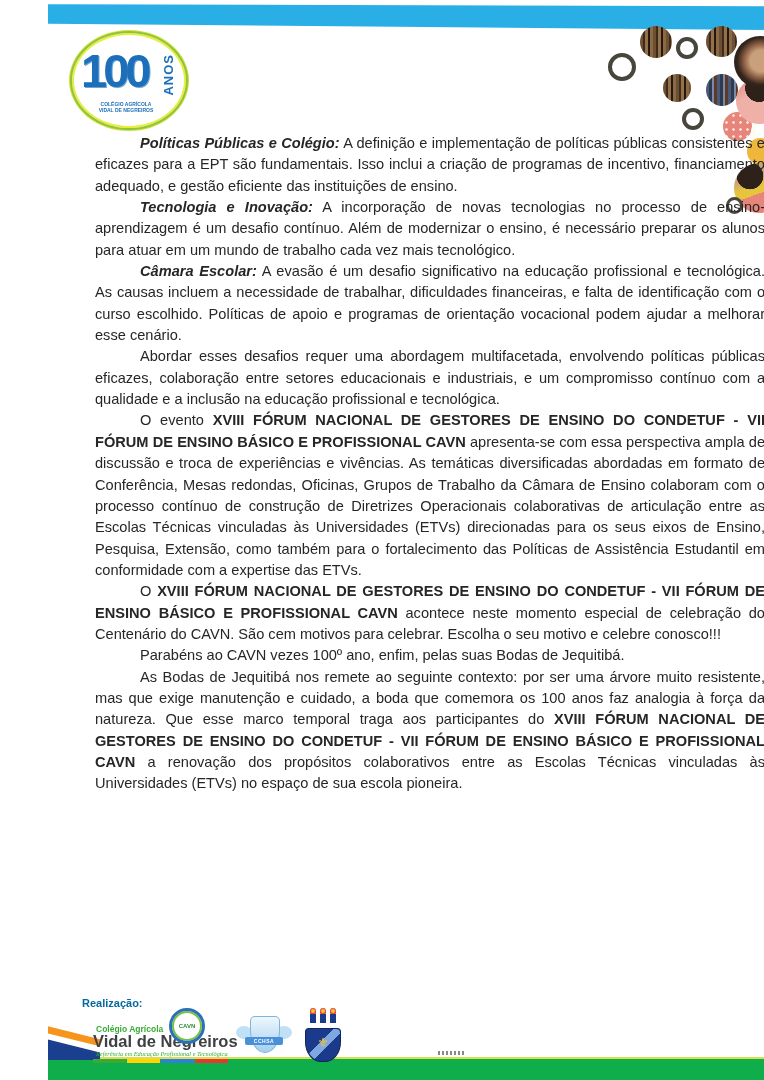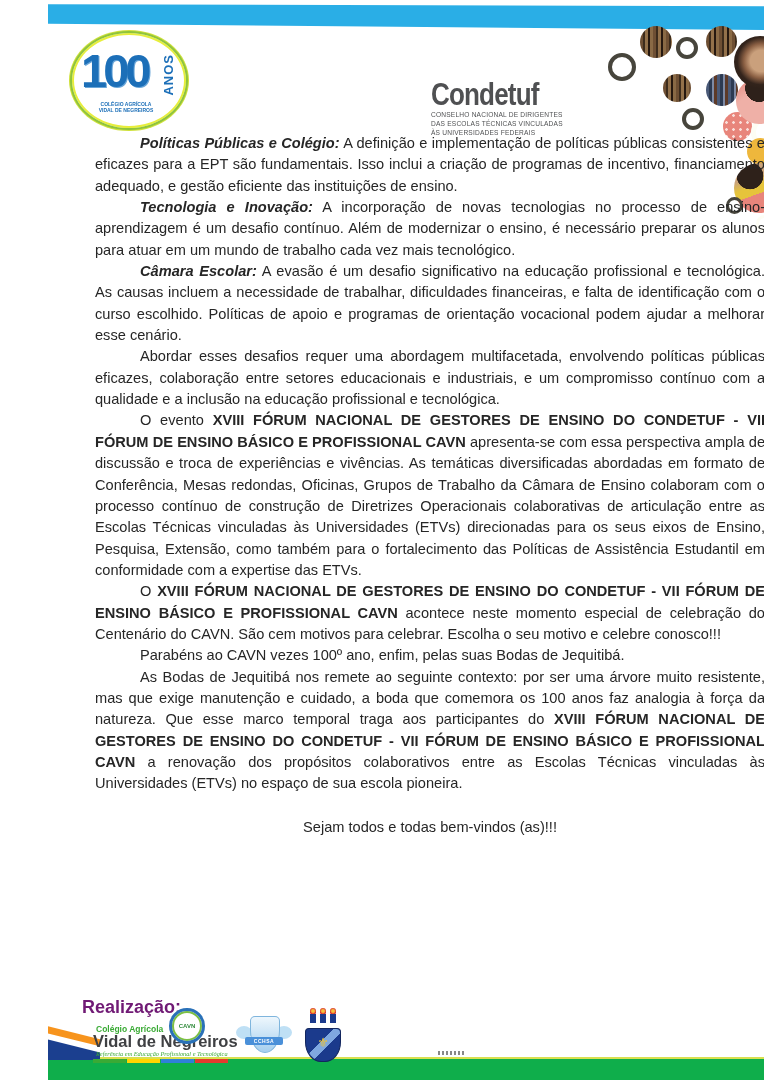--- a/index.html
+++ b/index.html
@@ -49,21 +49,21 @@
   .content{position:absolute;left:47px;top:133px;width:670px;z-index:5;
            font-size:14.6px;line-height:21.35px;text-align:justify;}
   .para{margin:0;text-indent:45px;}
   .bi{font-weight:700;font-style:italic;}
   .b{font-weight:700;}
   .i{}
   .closing{margin:22px 0 0 0;text-align:center;text-indent:0;}
   .closing2{margin-top:24px;}
 
   
-  .realizacao{position:absolute;left:34px;top:997px;font-size:18px;font-weight:700;color:#701a75;}
+  .realizacao{position:absolute;left:34px;top:997px;font-size:11px;font-weight:700;color:#0369a1;}
   .vidal{position:absolute;left:45px;top:1024px;width:135px;z-index:6;}
   .vidal .l1{font-size:8.5px;font-weight:700;color:#3aaa35;margin-left:3px;}
   .vidal .l2{font-size:16.5px;font-weight:800;color:#3f4043;line-height:15px;white-space:nowrap;}
   .vidal .tag{font-family:"Liberation Serif",serif;font-size:6.3px;font-style:italic;color:#3aaa35;margin:1px 0 0 3px;white-space:nowrap;}
   .vidal .stripe{display:flex;margin-top:2px;height:4px;gap:1px;}
   .vidal .stripe span{flex:1;}
   .cavn{position:absolute;left:121px;top:1008px;width:30px;height:30px;border-radius:50%;
         border:3px solid #2a71b8;box-shadow:inset 0 0 0 2px #7cc043;background:#fff;z-index:7;
         display:flex;align-items:center;justify-content:center;font-size:6px;font-weight:700;color:#2f8a3a;}
   .cchsa{position:absolute;left:188px;top:1016px;width:56px;height:38px;z-index:6;}
@@ -102,26 +102,20 @@
 
   <div class="logo100">
     <div class="num">100</div>
     <div class="anos">ANOS</div>
     <div class="cap">
       <div>COLÉGIO AGRÍCOLA</div>
       <div>VIDAL DE NEGREIROS</div>
     </div>
   </div>
 
-  <div class="condetuf">
-    <div class="name">Condetuf</div>
-    <div class="sub">CONSELHO NACIONAL DE DIRIGENTES</div>
-    <div class="sub">DAS ESCOLAS TÉCNICAS VINCULADAS</div>
-    <div class="sub">ÀS UNIVERSIDADES FEDERAIS</div>
-  </div>
 
   <div class="circ ph-books" style="left:592px;top:26px;width:32px;height:32px;"></div>
   <div class="circ ring-dark" style="left:628px;top:37px;width:22px;height:22px;"></div>
   <div class="circ ph-books" style="left:658px;top:26px;width:31px;height:31px;"></div>
   <div class="circ ph-face" style="left:686px;top:36px;width:52px;height:52px;z-index:2;"></div>
   <div class="circ ring-dark3" style="left:736px;top:40px;width:13px;height:13px;"></div>
   <div class="circ ring-dark" style="left:560px;top:53px;width:28px;height:28px;"></div>
   <div class="circ ph-books" style="left:615px;top:74px;width:28px;height:28px;"></div>
   <div class="circ ph-books2" style="left:658px;top:74px;width:32px;height:32px;"></div>
   <div class="circ ph-face2" style="left:688px;top:78px;width:46px;height:46px;z-index:1;"></div>
@@ -139,21 +133,20 @@
 
   <div class="content">
     <p class="para"><span class="bi">Políticas Públicas e Colégio:</span><span> A definição e implementação de políticas públicas consistentes e eficazes para a EPT são fundamentais. Isso inclui a criação de programas de incentivo, financiamento adequado, e gestão eficiente das instituições de ensino.</span></p>
     <p class="para"><span class="bi">Tecnologia e Inovação:</span><span> A incorporação de novas tecnologias no processo de ensino-aprendizagem é um desafio contínuo. Além de modernizar o ensino, é necessário preparar os alunos para atuar em um mundo de trabalho cada vez mais tecnológico.</span></p>
     <p class="para"><span class="bi">Câmara Escolar:</span><span> A evasão é um desafio significativo na educação profissional e tecnológica. As causas incluem a necessidade de trabalhar, dificuldades financeiras, e falta de identificação com o curso escolhido. Políticas de apoio e programas de orientação vocacional podem ajudar a melhorar esse cenário.</span></p>
     <p class="para"><span>Abordar esses desafios requer uma abordagem multifacetada, envolvendo políticas públicas eficazes, colaboração entre setores educacionais e industriais, e um compromisso contínuo com a qualidade e a inclusão na educação profissional e tecnológica.</span></p>
     <p class="para"><span>O evento </span><span class="b">XVIII FÓRUM NACIONAL DE GESTORES DE ENSINO DO CONDETUF - VII FÓRUM DE ENSINO BÁSICO E PROFISSIONAL CAVN</span><span> apresenta-se com essa perspectiva ampla de discussão e troca de experiências e vivências. As temáticas diversificadas abordadas em formato de Conferência, Mesas redondas, Oficinas, Grupos de Trabalho da Câmara de Ensino colaboram com o processo contínuo de construção de Diretrizes Operacionais colaborativas de articulação entre as Escolas Técnicas vinculadas às Universidades (ETVs) direcionadas para os seus eixos de Ensino, Pesquisa, Extensão, como também para o fortalecimento das Políticas de Assistência Estudantil em conformidade com a expertise das ETVs.</span></p>
     <p class="para"><span>O </span><span class="b">XVIII FÓRUM NACIONAL DE GESTORES DE ENSINO DO CONDETUF - VII FÓRUM DE ENSINO BÁSICO E PROFISSIONAL CAVN</span><span> acontece neste momento especial de celebração do Centenário do CAVN. São cem motivos para celebrar. Escolha o seu motivo e celebre conosco!!!</span></p>
     <p class="para"><span>Parabéns ao CAVN vezes </span><span class="i">100º ano, enfim, pelas suas Bodas de Jequitibá.</span></p>
     <p class="para"><span>As Bodas de Jequitibá nos remete ao seguinte contexto: por ser uma árvore muito resistente, mas que exige manutenção e cuidado, a boda que comemora os 100 anos </span><span class="i">faz analogia à força da natureza</span><span>. Que esse marco temporal traga aos participantes do </span><span class="b">XVIII FÓRUM NACIONAL DE GESTORES DE ENSINO DO CONDETUF - VII FÓRUM DE ENSINO BÁSICO E PROFISSIONAL CAVN</span><span> a renovação dos propósitos colaborativos entre as Escolas Técnicas vinculadas às Universidades (ETVs) no espaço de sua escola pioneira.</span></p>
-    <p class="para closing">Sejam todos e todas bem-vindos (as)!!!</p>
   </div>
 
   <div class="realizacao">Realização:</div>
 
   <div class="vidal">
     <div class="l1">Colégio Agrícola</div>
     <div class="l2">Vidal de Negreiros</div>
     <div class="tag">Referência em Educação Profissional e Tecnológica</div>
     <div class="stripe">
       <span style="background:#3aaa35"></span>

